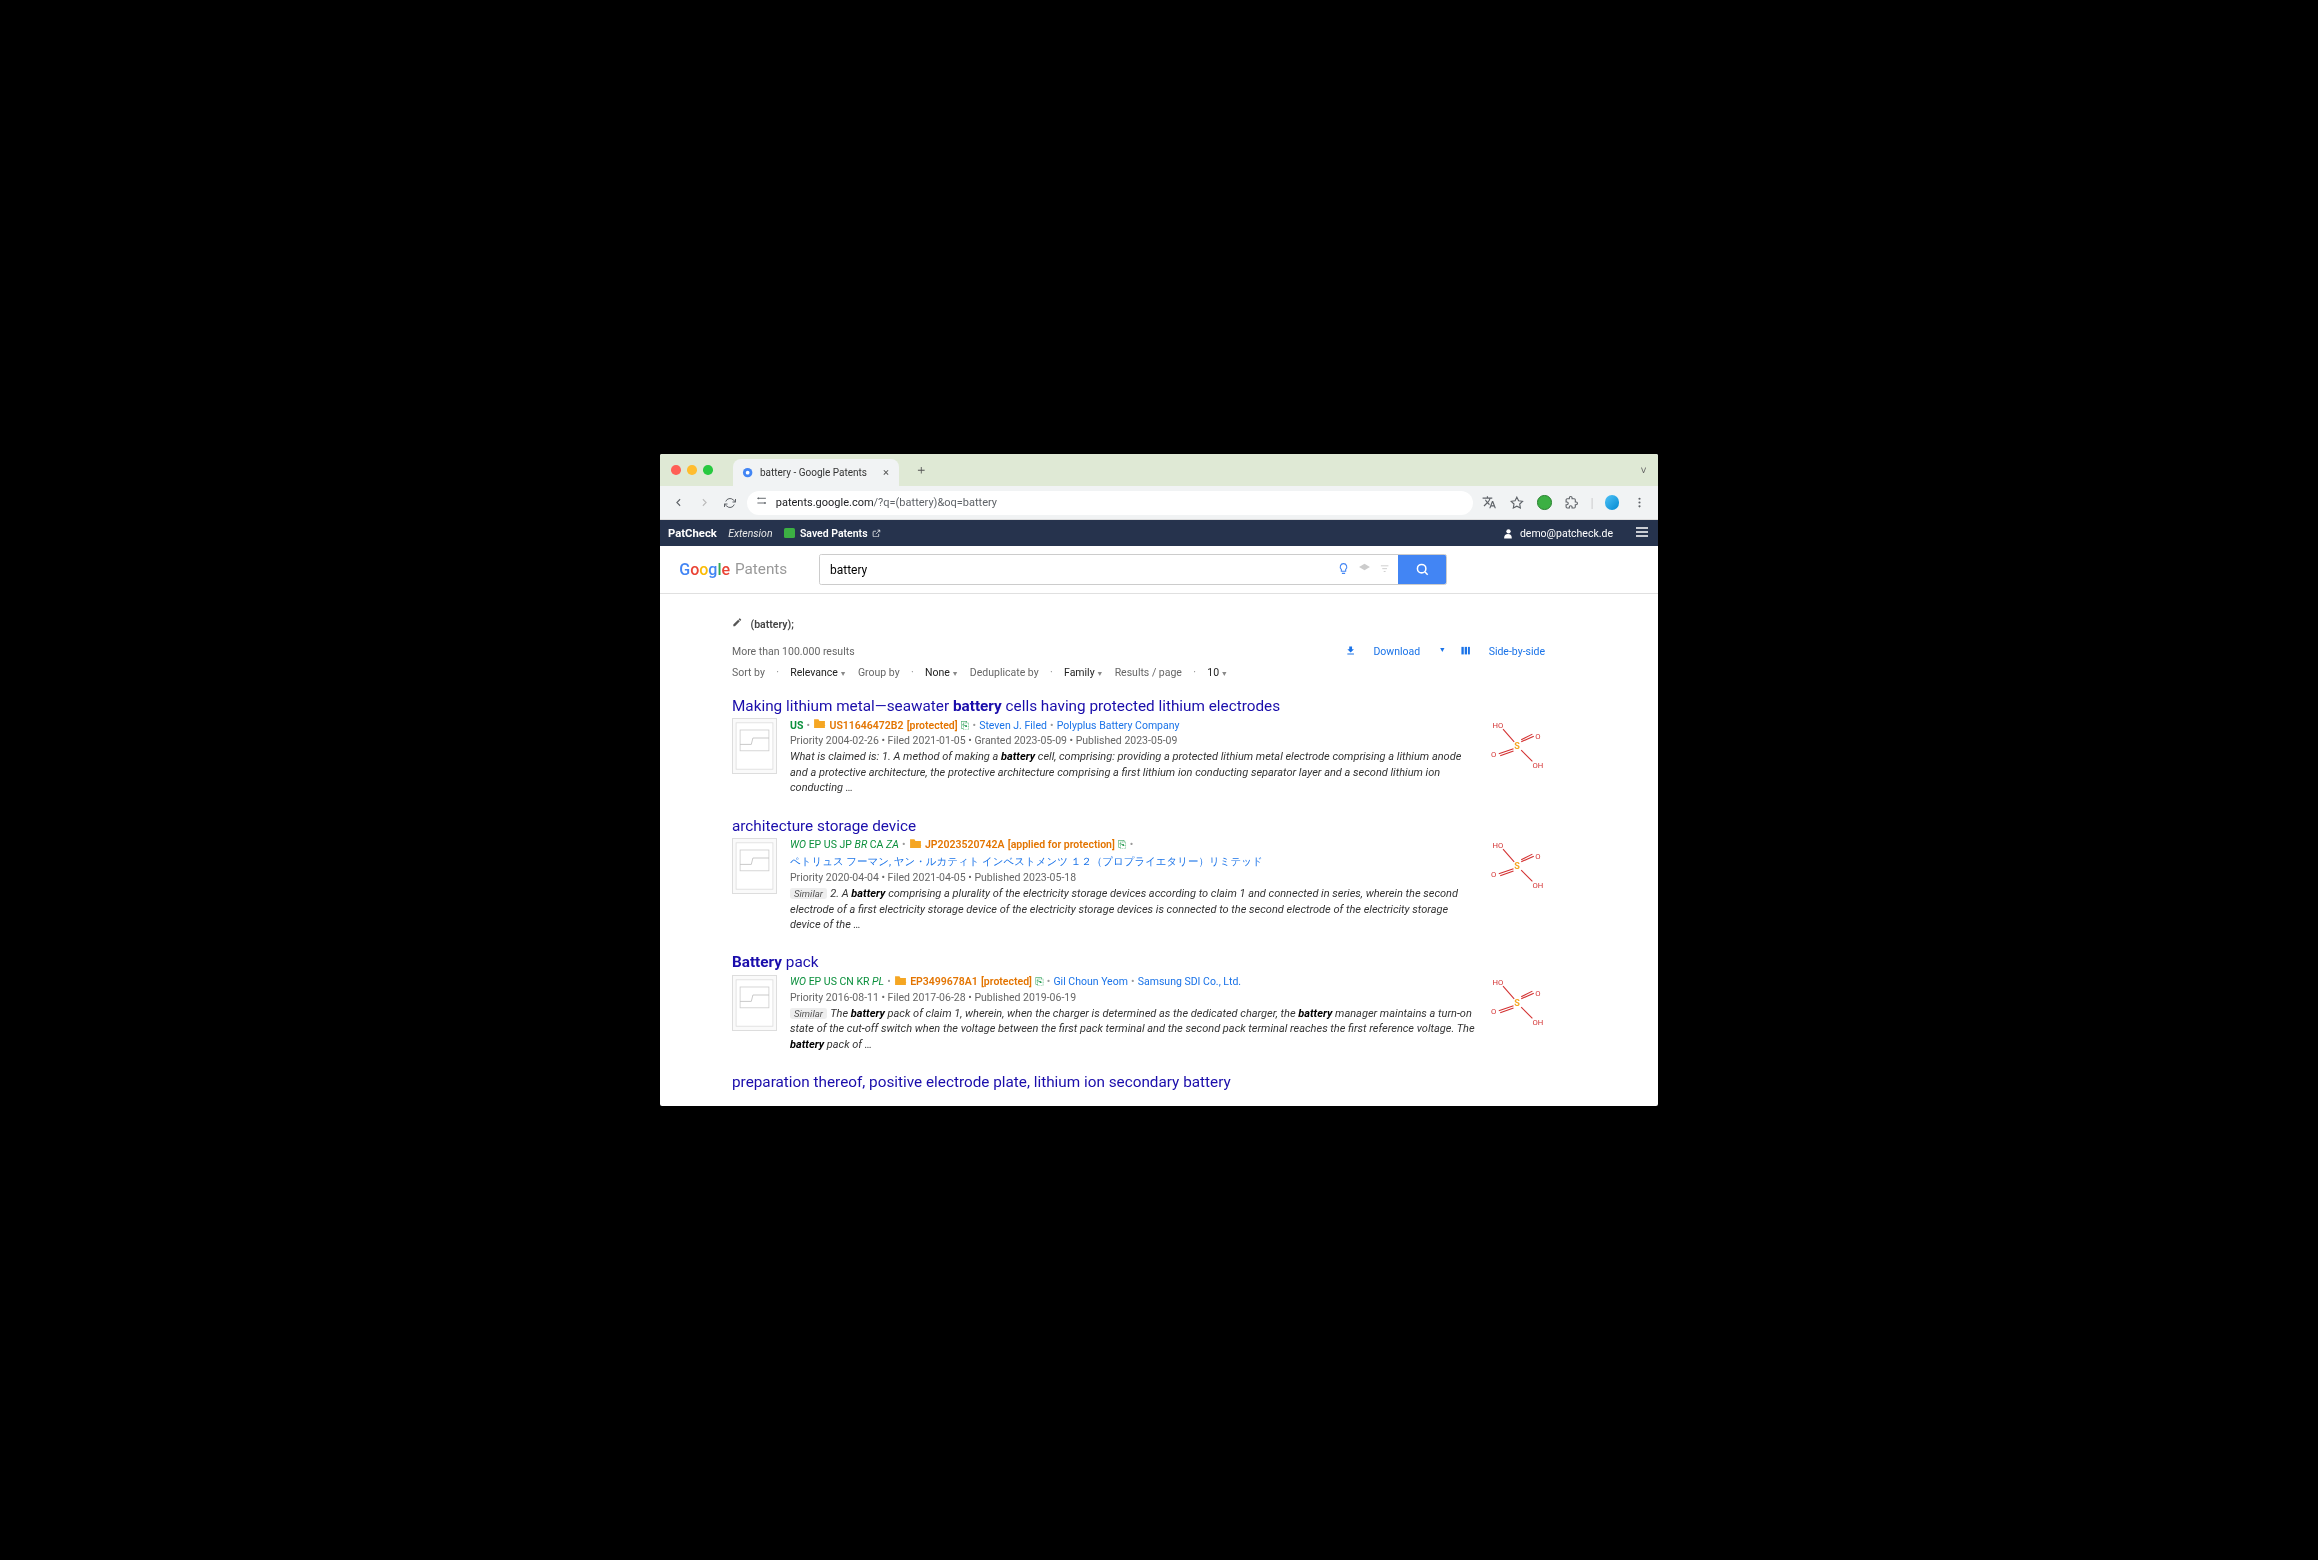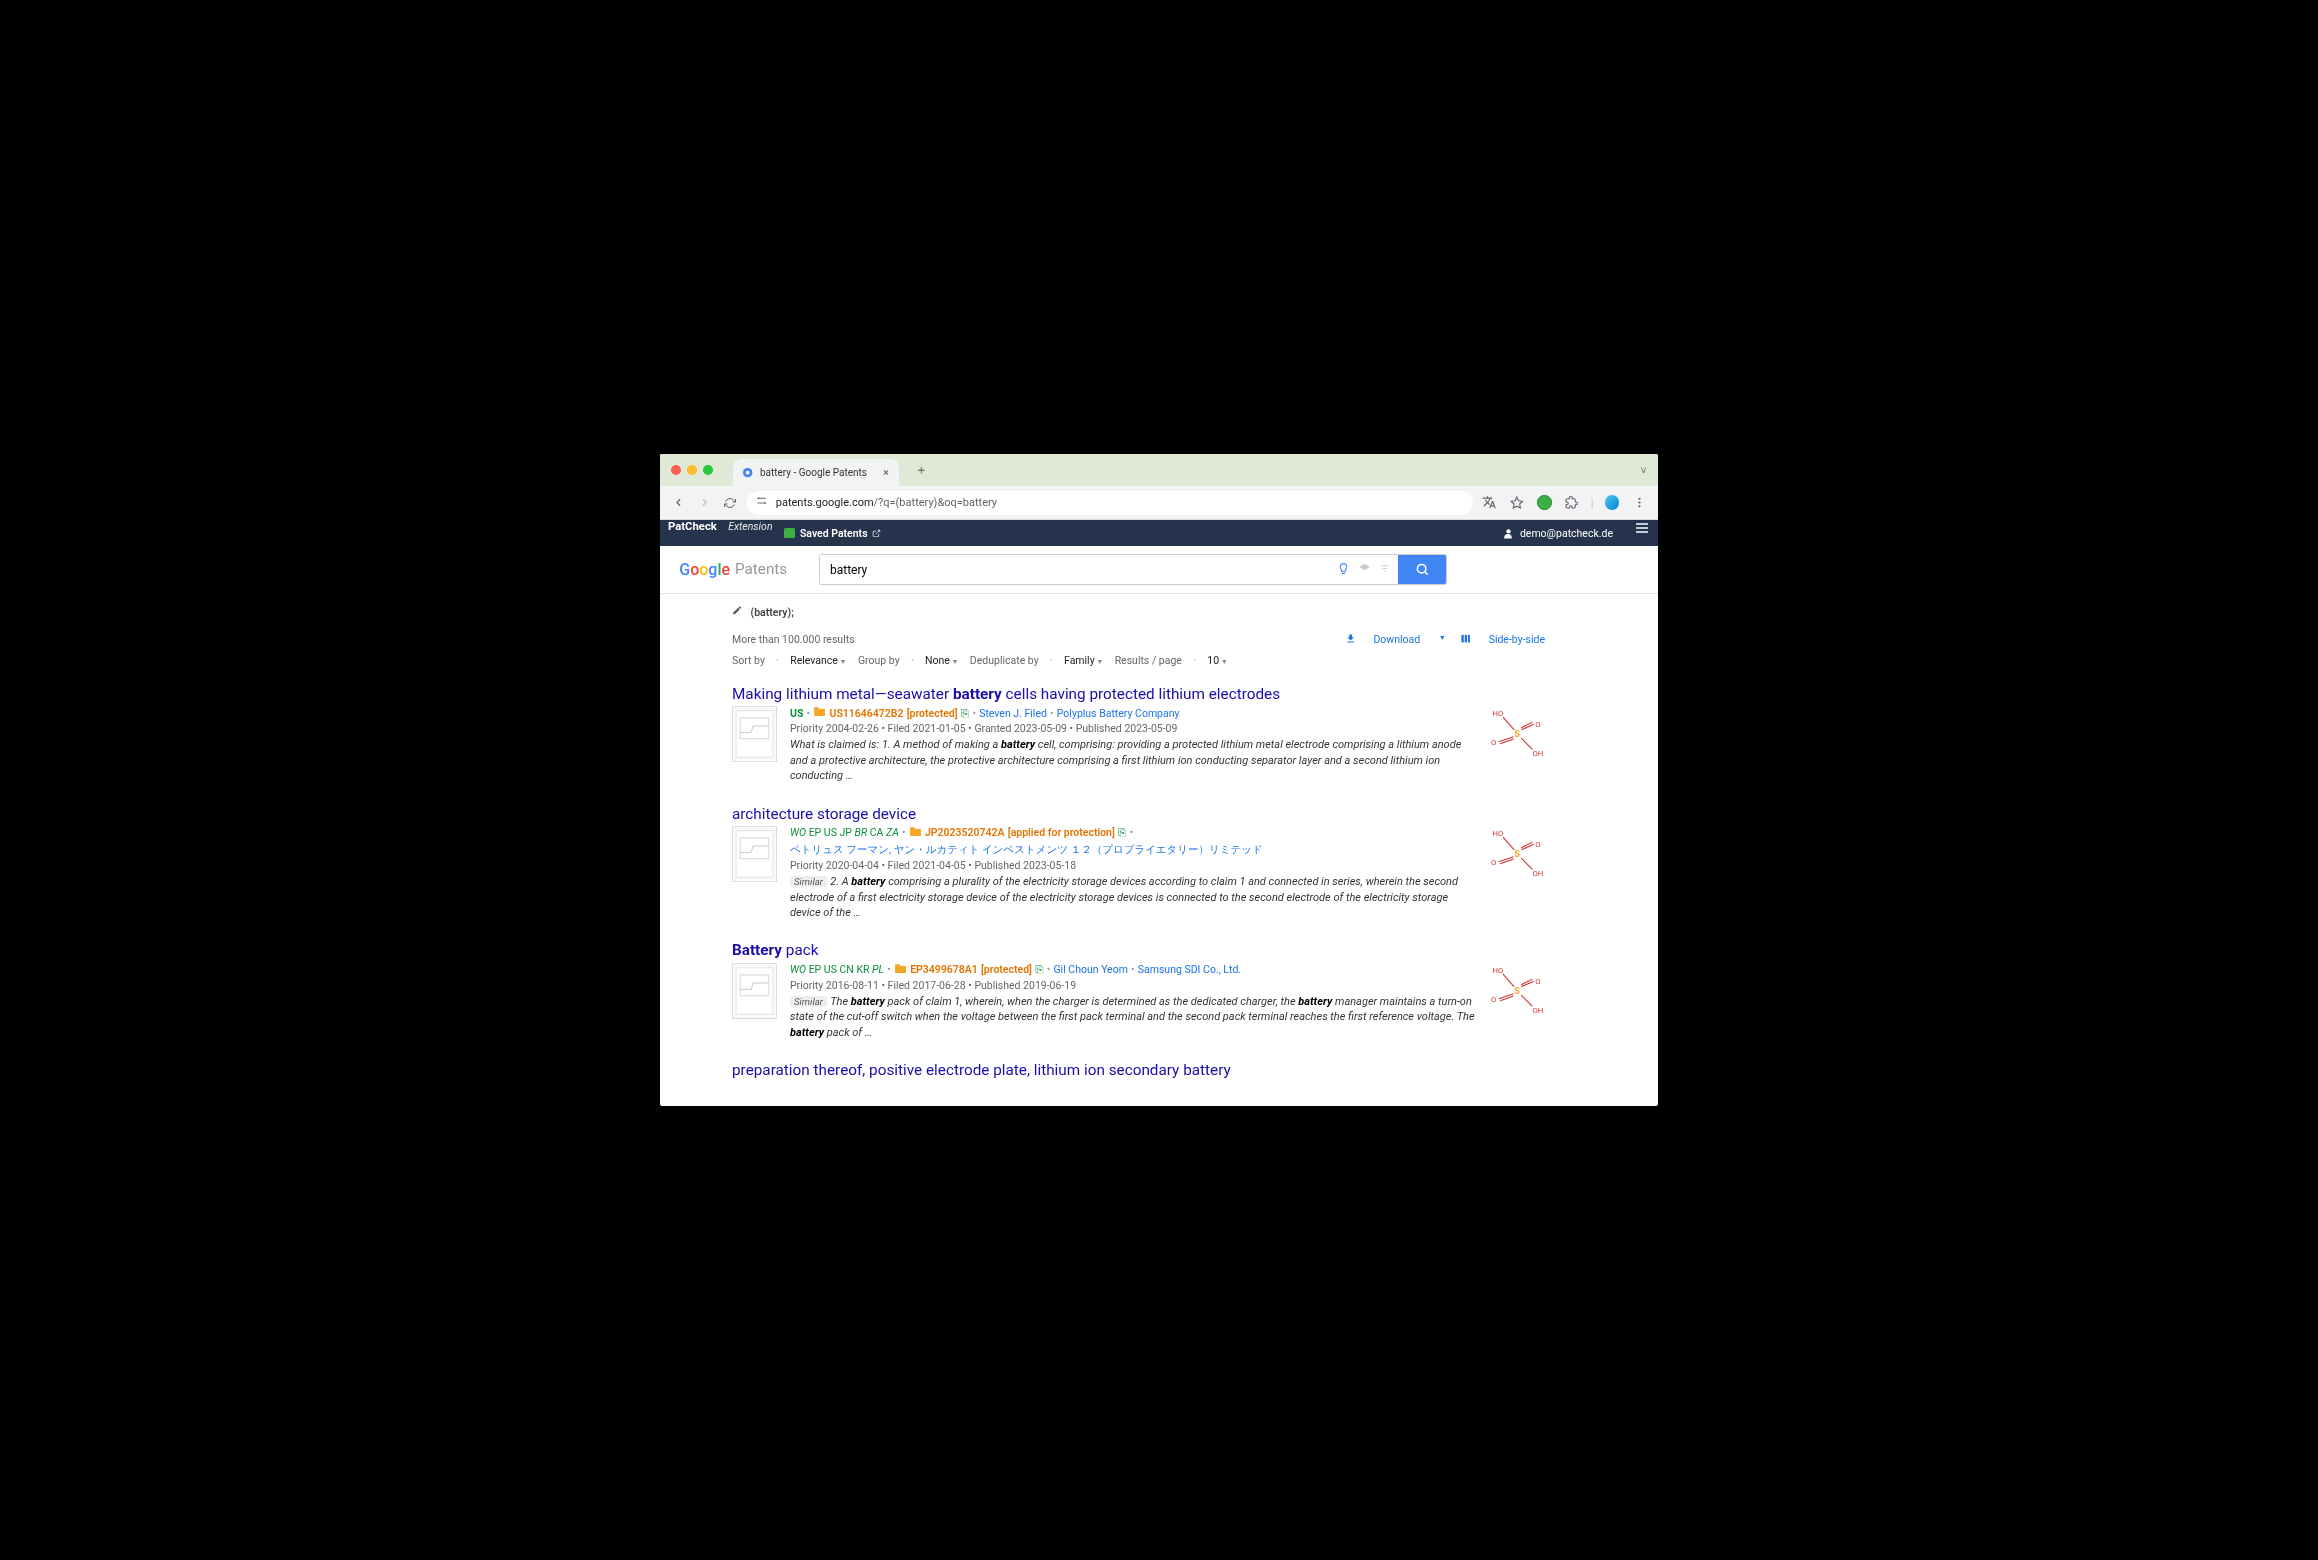--- a/index.html
+++ b/index.html
@@ -19,21 +19,21 @@
 
 
 .toolbar { height: 34px; background: #f1f3f4; display: flex; align-items: center; padding: 0 9.7px; gap: 8px; border-bottom: 0.8px solid #ddd; }
 .tbtn { width: 17.7px; height: 17.7px; display: flex; align-items: center; justify-content: center; color: #5f6368; cursor: pointer; }
 .urlbar { flex: 1; height: 24px; background: #fff; border-radius: 12px; display: flex; align-items: center; padding: 0 9.7px; gap: 8px; font-size: 11px; color: #5f6368; }
 .urlbar .domain { color: #202124; }
 .right-tools { display: flex; gap: 9.7px; align-items: center; }
 .circ { width: 14.5px; height: 14.5px; border-radius: 50%; }
 
 
-.patbar { height: 26px; background: #26334d; display: flex; padding: 0 8px; color: #fff; font-size: 10.5px; gap: 11.3px; }
+.patbar { height: 26px; background: #26334d; display: flex; align-items: center; padding: 0 8px; color: #fff; font-size: 10.5px; gap: 11.3px; }
 .patbar .logo { font-weight: bold; font-size: 11.3px; }
 .patbar .logo .c { display:inline-block; }
 .patbar .ext { font-weight: normal; color: #e8e8e8; font-style: italic; }
 .patbar .saved { display: flex; align-items: center; gap: 4.8px; font-weight: 600; cursor: pointer; }
 .patbar .folder { width: 11.3px; height: 9.7px; background: #3cb043; border-radius: 1.6px; display:inline-block; }
 .patbar .spacer { flex: 1; }
 .patbar .user { display: flex; align-items: center; gap: 4.8px; cursor: pointer; }
 .patbar .menu { margin-left: 9.7px; cursor: pointer; }
 
 
@@ -42,21 +42,21 @@
 .google-word { font-weight: 500; }
 .glogo .gb{color:#4285F4}.glogo .gr{color:#EA4335}.glogo .gy{color:#FBBC05}.glogo .gg{color:#34A853}
 .glogo .patents { color: #999; font-size: 15.3px; }
 .searchwrap { flex: 0 0 628px; max-width: 628px; height: 31px; display: flex; border: 0.8px solid #ccc; border-radius: 2.4px; overflow: hidden; }
 .searchinput { flex: 1; border: none; padding: 0 9.7px; font-size: 12px; outline: none; }
 .sicons { display: flex; align-items: center; gap: 8px; padding: 0 8px; color: #b0b0b0; }
 .sbtn { width: 48px; background: #4285F4; display: flex; align-items: center; justify-content: center; color: #fff; cursor: pointer; }
 
 
 .content { flex: 1; overflow-y: auto; padding: 11.3px 0 0 0; }
-.inner { margin-left: 72px; width: 813px; }
+.inner { margin-left: 72px; width: 813px; margin-top: 12px; }
 .editline { display: flex; align-items: center; gap: 8px; font-size: 10.5px; color: #444; margin-bottom: 14.5px; }
 .pencil { color: #555; }
 .qtext { font-weight: 600; }
 .meta-row { display: flex; align-items: center; font-size: 10.5px; color: #666; margin-bottom: 8px; }
 .meta-row .spacer { flex: 1; }
 .meta-row .action { color: #1a73e8; display: flex; align-items: flex-start; gap: 17px; margin-left: 14.5px; cursor: pointer; }
 .controls { display: flex; align-items: center; gap: 11.3px; font-size: 10.5px; color: #666; margin-bottom: 17.7px; flex-wrap: wrap; }
 .controls .val { color: #222; }
 .controls .dot { color: #888; }
 .tri { font-size: 7.2px; margin-left: 1.6px; color: #888; }

